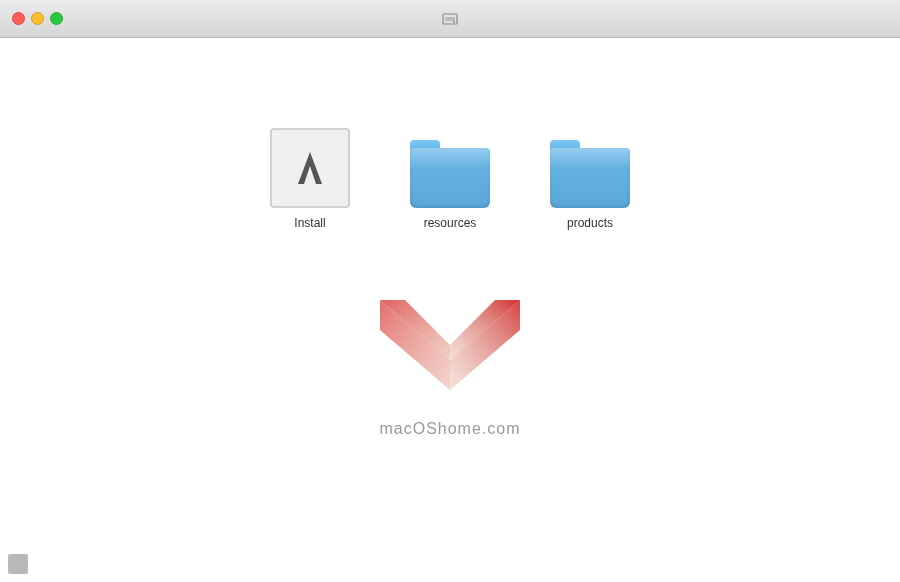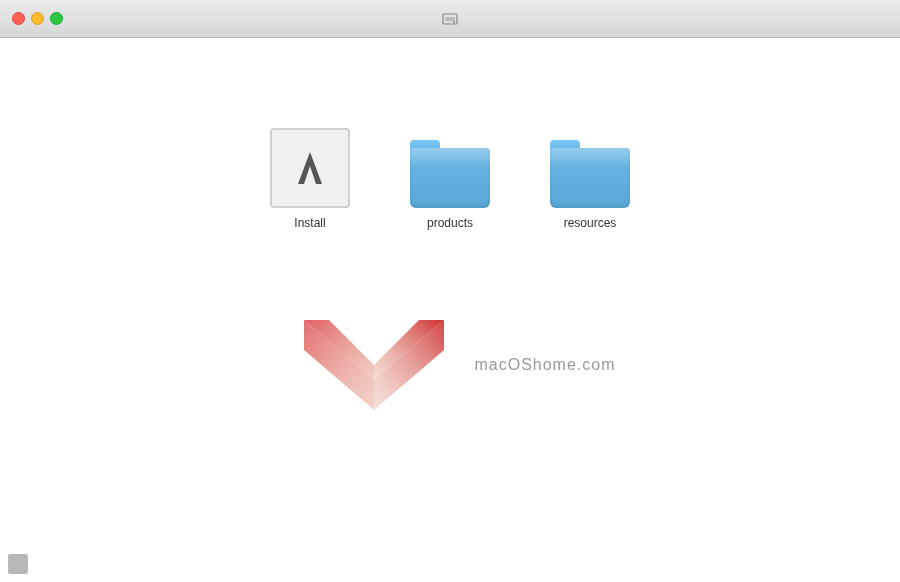--- a/index.html
+++ b/index.html
@@ -46,21 +46,20 @@
 
     
     .content {
       width: 100%;
       height: calc(100% - 38px);
       background: white;
       display: flex;
       flex-direction: column;
       align-items: center;
       position: relative;
-      gap: 20px;
     }
 
     
     .files-row {
       display: flex;
       align-items: flex-end;
       justify-content: center;
       gap: 60px;
       margin-top: 90px;
     }
@@ -127,21 +126,21 @@
       right: 0;
       height: 20px;
       background: linear-gradient(to bottom, rgba(255,255,255,0.3), rgba(255,255,255,0));
       border-radius: 4px 4px 0 0;
     }
 
     
     .watermark-area {
       margin-top: 50px;
       display: flex;
-      flex-direction: row;
+      flex-direction: column;
       align-items: center;
       gap: 10px;
     }
 
     
     .gmail-logo {
       width: 180px;
       height: 130px;
     }
 
@@ -193,29 +192,29 @@
       </div>
       <span class="file-label">Install</span>
     </div>
 
 
     <div class="file-item">
       <div class="folder-icon">
         <div class="folder-tab"></div>
         <div class="folder-body"></div>
       </div>
-      <span class="file-label">products</span>
+      <span class="file-label">resources</span>
     </div>
 
     <div class="file-item">
       <div class="folder-icon">
         <div class="folder-tab"></div>
         <div class="folder-body"></div>
       </div>
-      <span class="file-label">resources</span>
+      <span class="file-label">products</span>
     </div>
 
   </div>
 
   <div class="watermark-area">
 
     <svg class="gmail-logo" viewBox="0 0 180 130">
       <defs>
         <linearGradient id="leftWingGrad" x1="0%" y1="0%" x2="100%" y2="100%">
           <stop offset="0%" style="stop-color:#e06060;stop-opacity:1"></stop>

